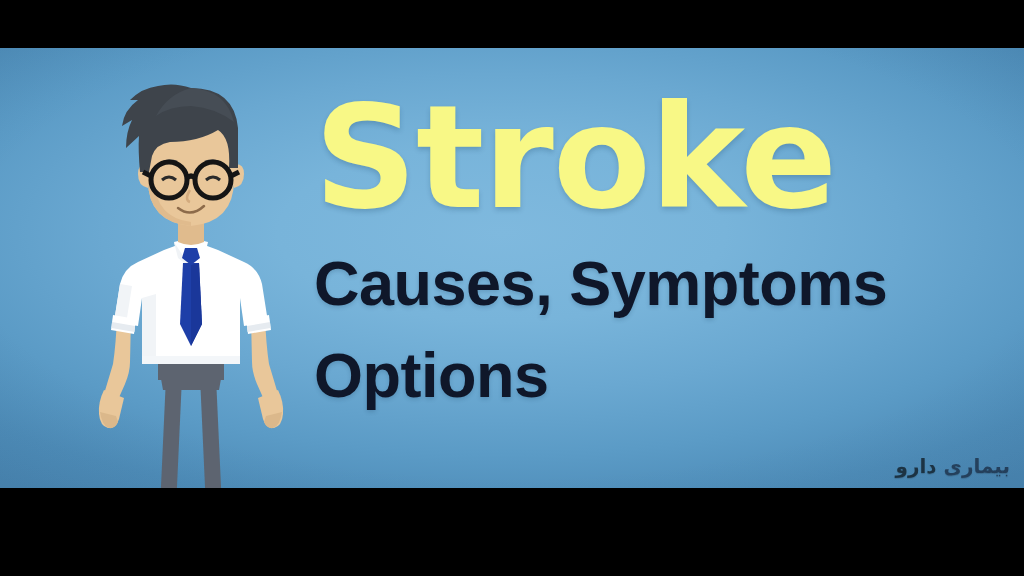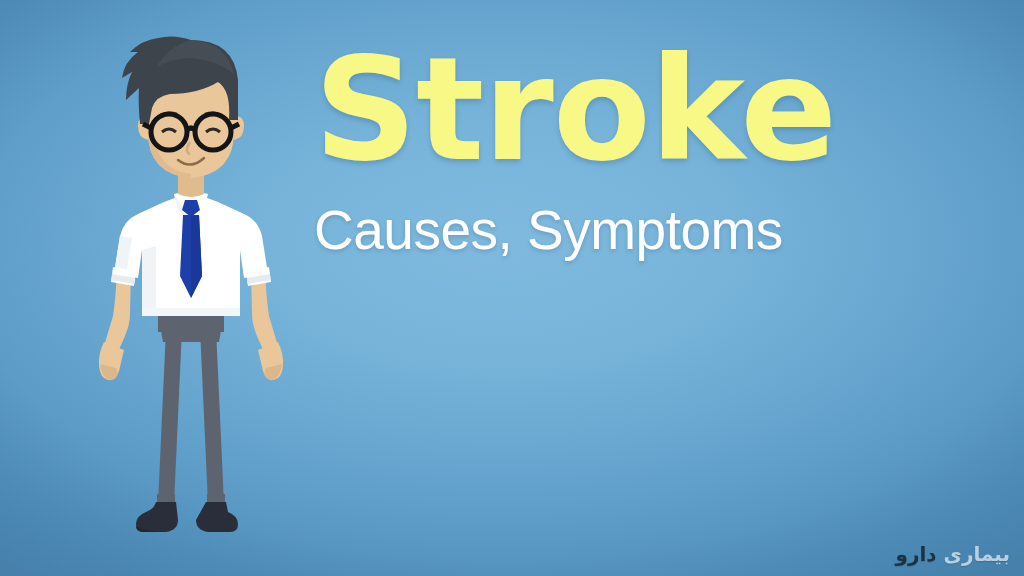--- a/index.html
+++ b/index.html
@@ -4,24 +4,25 @@
 <title>Stroke Title Card</title>
 <style>
   html, body {
     margin: 0;
     padding: 0;
     background: #000;
   }
   #stage {
     position: relative;
     width: 1024px;
-    height: 576px;
+    height: 440px;
     overflow: hidden;
     font-family: "DejaVu Sans", sans-serif;
     background: #4a8ab5;
+    margin-top: 48px;
   }
   
   #bg {
     position: absolute;
     inset: 0;
     background:
       radial-gradient(ellipse 78% 72% at 49% 42%,
         #7fb9de 0%,
         #78b4da 28%,
         #6aa8d1 50%,
@@ -53,44 +54,44 @@
     letter-spacing: -1px;
     color: #f8f886;
     margin: 0;
     white-space: nowrap;
     text-shadow: 0 3px 5px rgba(20,60,90,0.22);
   }
   #subtitle {
     margin: 0;
     margin-top: 14px;
     font-family: "Liberation Sans Narrow", "Liberation Sans", sans-serif;
-    font-weight: 400;
-    font-size: 55px;
+    font-weight: 700;
+    font-size: 63px;
     line-height: 1.46;
-    color: #ffffff;
+    color: #0f172a;
     letter-spacing: -0.5px;
     text-shadow: 0 2px 4px rgba(20,55,85,0.20);
   }
   #subtitle .sub-line { display: block; white-space: nowrap; }
   
   #watermark {
     position: absolute;
     right: 14px;
     bottom: 10px;
     font-family: "DejaVu Sans", sans-serif;
     font-size: 20px;
     font-weight: 600;
     letter-spacing: 0px;
     opacity: 0.62;
     direction: rtl;
     white-space: nowrap;
     text-shadow: 0 1px 1px rgba(0,0,0,0.25);
   }
   #watermark .wm-a { color: #000000; }
-  #watermark .wm-b { color: #ffffff; }
+  #watermark .wm-b { color: #0f172a; }
   
   #character {
     position: absolute;
     left: 86px;
     top: 24px;
     width: 210px;
     height: 520px;
   }
   #character svg { display: block; width: 100%; height: 100%; }
 </style>
@@ -223,20 +224,21 @@
 
       <path d="M104 118 Q98 128 104 130" stroke="#d3ab7e" stroke-width="2.5" fill="none"></path>
       <path d="M92 136 Q105 146 118 134" stroke="#8d6b4a" stroke-width="2.5" fill="none" stroke-linecap="round"></path>
     </svg>
   </div>
 
   <div id="text-block">
     <h1 id="main-title">Stroke</h1>
     <div id="subtitle">
       <span class="sub-line">Causes, Symptoms</span>
+      <span class="sub-line">Options</span>
     </div>
   </div>
 
   <div id="watermark">
     <span class="wm-b">بیماری</span>
     <span class="wm-a">دارو</span>
   </div>
 
 </div>
 

